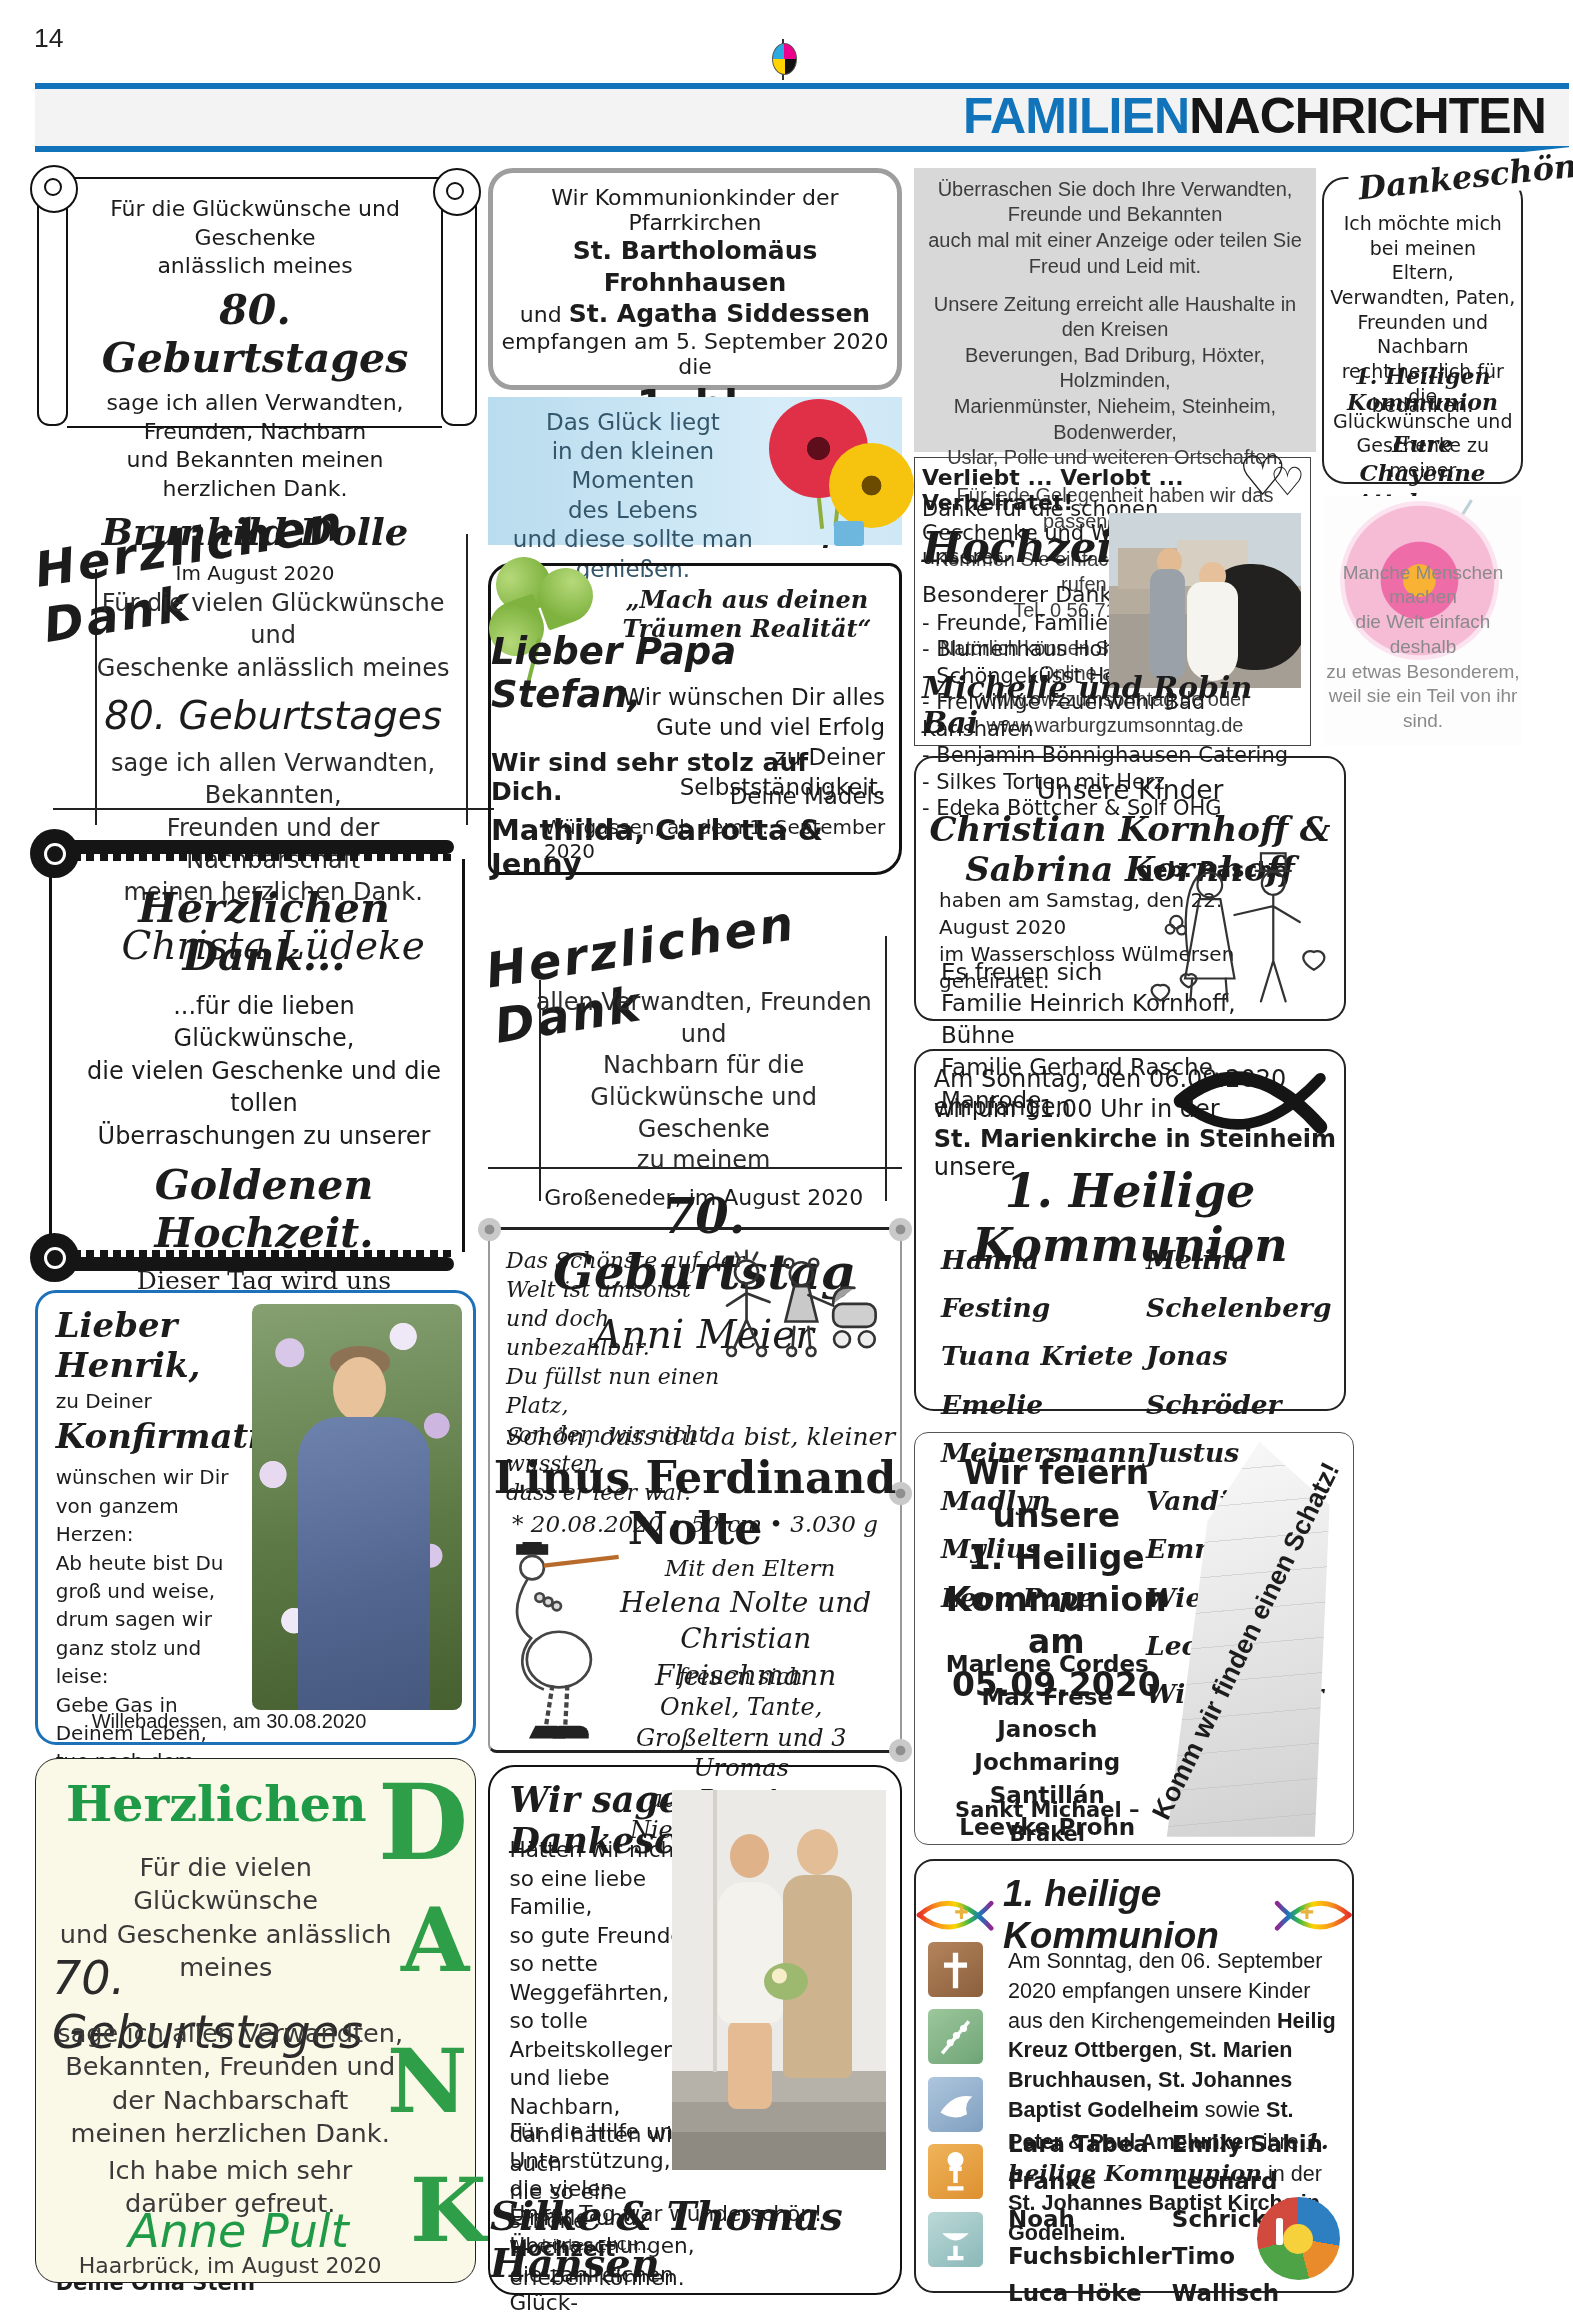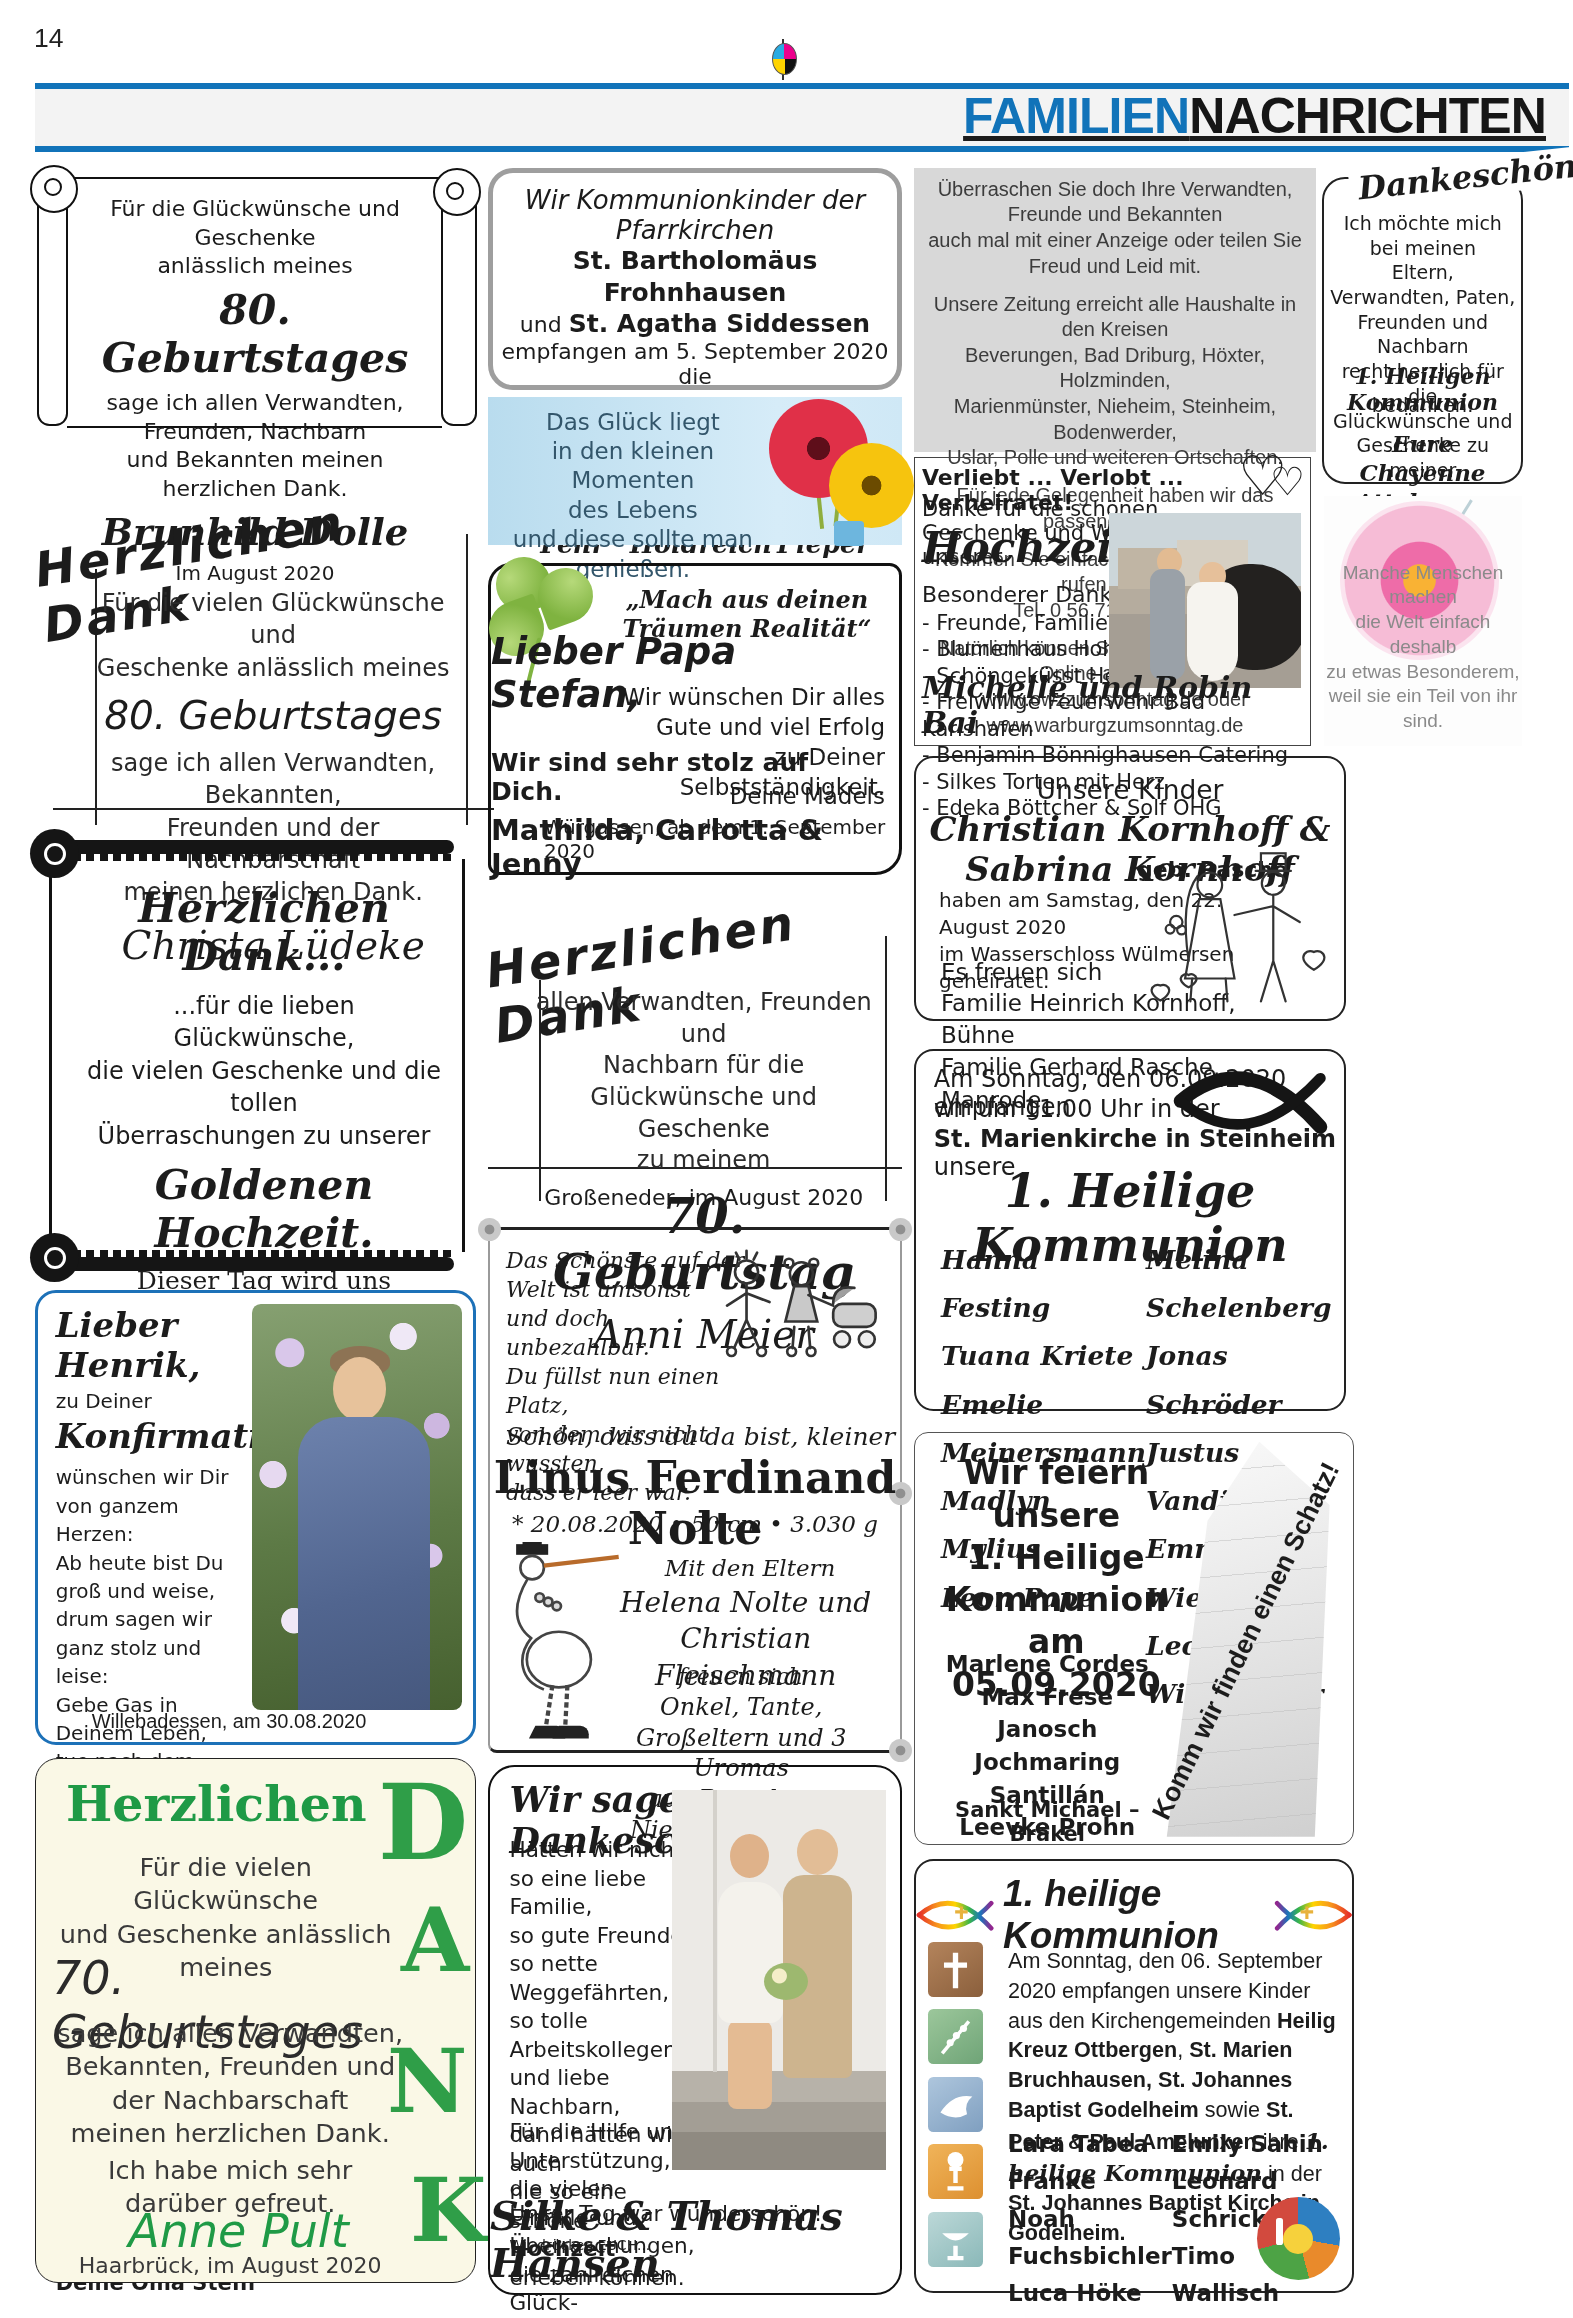--- a/index.html
+++ b/index.html
@@ -13,21 +13,21 @@
 
   
   #num{left:34px;top:23px;font-size:26.5px;color:#222;}
   #regmark{left:770px;top:39px;width:26.5px;height:41px;}
   #regmark .rm-circle{position:absolute;left:1.8px;top:4.4px;width:23px;height:30px;border-radius:50%;
      background:conic-gradient(#ec008c 0 90deg,#111 90deg 180deg,#ffd400 180deg 270deg,#29abe2 270deg 360deg);
      border:0.9px solid #555;}
   #regmark .rm-line{position:absolute;left:12.4px;top:0;width:1.8px;height:41px;background:#333;}
   #band{left:35px;top:83px;width:1534px;height:69px;background:#f3f3f3;
         border-top:6.2px solid #1173b9;border-bottom:6.2px solid #1173b9;text-align:right;}
-  #band .title{font-size:50px;font-weight:bold;letter-spacing:-0.9px;line-height:55px;padding-right:23px;text-decoration:underline;}
+  #band .title{font-size:50px;font-weight:bold;letter-spacing:-0.9px;line-height:55px;padding-right:23px;}
   #band .blue{color:#1173b9;}
   #band .black{color:#161616;}
 
   
   #dolle{left:37px;top:170px;width:440px;height:265px;}
   .d-side{position:absolute;top:8.8px;bottom:8.8px;width:26.5px;border:2.6px solid #111;border-radius:12.4px;background:#fff;}
   .d-top,.d-bot{position:absolute;left:30px;right:35px;height:0;border-top:2.6px solid #111;}
   .d-circ{position:absolute;width:44px;height:44px;border:2.6px solid #111;border-radius:50%;background:#fff;}
   .d-circ::after{content:"";position:absolute;left:11.5px;top:11.5px;width:14px;height:14px;border:2.6px solid #111;border-radius:50%;}
   #dolle .content{position:absolute;left:42px;right:46px;top:25px;text-align:center;}
@@ -94,21 +94,21 @@
   #pult .d3{left:374px;top:399px;font-size:88px;}
   #pult .t1{position:absolute;left:17.7px;top:92px;width:344px;text-align:center;font-size:25.6px;line-height:1.3;color:#3a3a3a;}
   #pult .title{position:absolute;left:16px;top:192px;width:388px;font-size:46px;font-style:italic;color:#2b2b2b;}
   #pult .t2{position:absolute;left:17.7px;top:258px;width:353px;text-align:center;font-size:25.6px;line-height:1.3;color:#3a3a3a;}
   #pult .t3{position:absolute;left:17.7px;top:395px;width:353px;text-align:center;font-size:25.6px;line-height:1.3;color:#3a3a3a;}
   #pult .name{position:absolute;left:35px;top:445px;width:335px;text-align:center;font-size:46px;font-style:italic;color:#1f9a46;}
   #pult .pd{position:absolute;left:17.7px;top:494px;width:353px;text-align:center;font-size:22px;color:#3a3a3a;}
 
   
   #frohnhausen{left:488px;top:168px;width:414px;height:222px;border:5.3px solid #9e9e9e;border-radius:25px;text-align:center;padding-top:12.4px;}
-  #frohnhausen .l1{font-size:26px;font-style:italic;}
+  #frohnhausen .l1{font-size:22px;}
   #frohnhausen .ch{font-size:25px;font-weight:bold;line-height:1.25;}
   #frohnhausen .l3{font-size:22px;}
   #frohnhausen .title{font-size:41px;font-weight:bold;margin-top:1.8px;}
   #frohnhausen .title svg{vertical-align:middle;margin-left:7px;}
   #frohnhausen .names{display:flex;justify-content:space-between;padding:12.4px 23px 0;font-size:25.6px;font-weight:bold;}
 
   #glueck{left:488px;top:397px;width:414px;height:148px;background:linear-gradient(90deg,#b9dcee,#d6ecf8 70%,#cfe8f6);}
   #glueck .quote{position:absolute;left:12.4px;top:10.6px;width:265px;text-align:center;font-size:23px;line-height:1.28;color:#33566b;}
   .flower{position:absolute;border-radius:50%;}
   #glueck .stem{position:absolute;width:3.5px;background:#8fae3e;}

